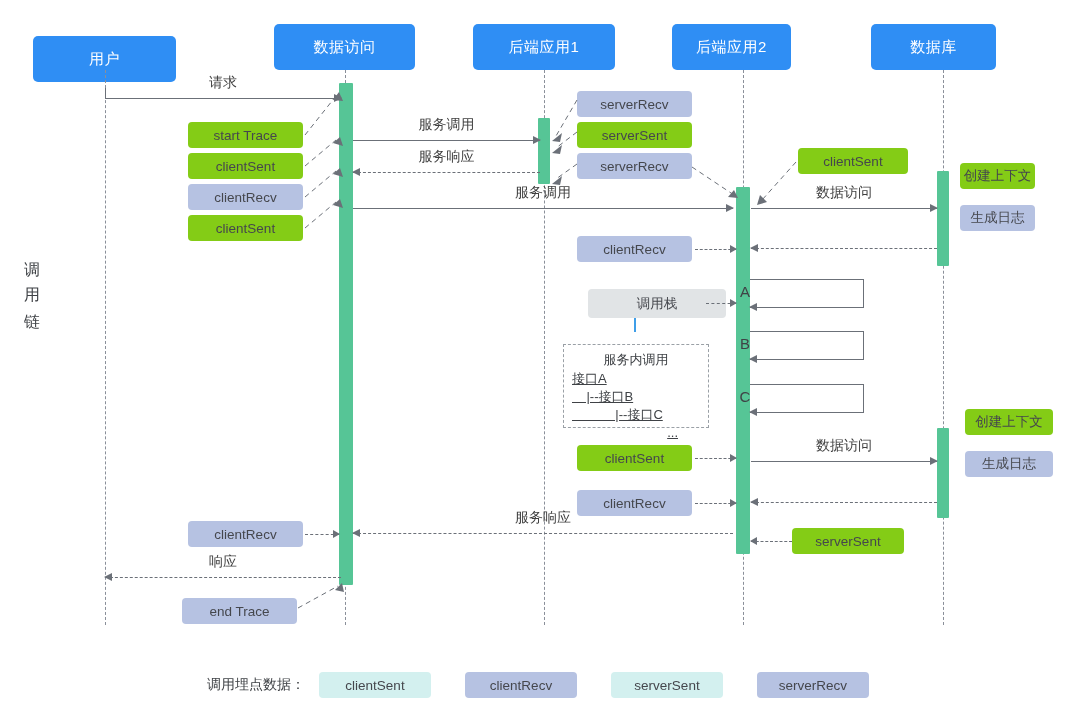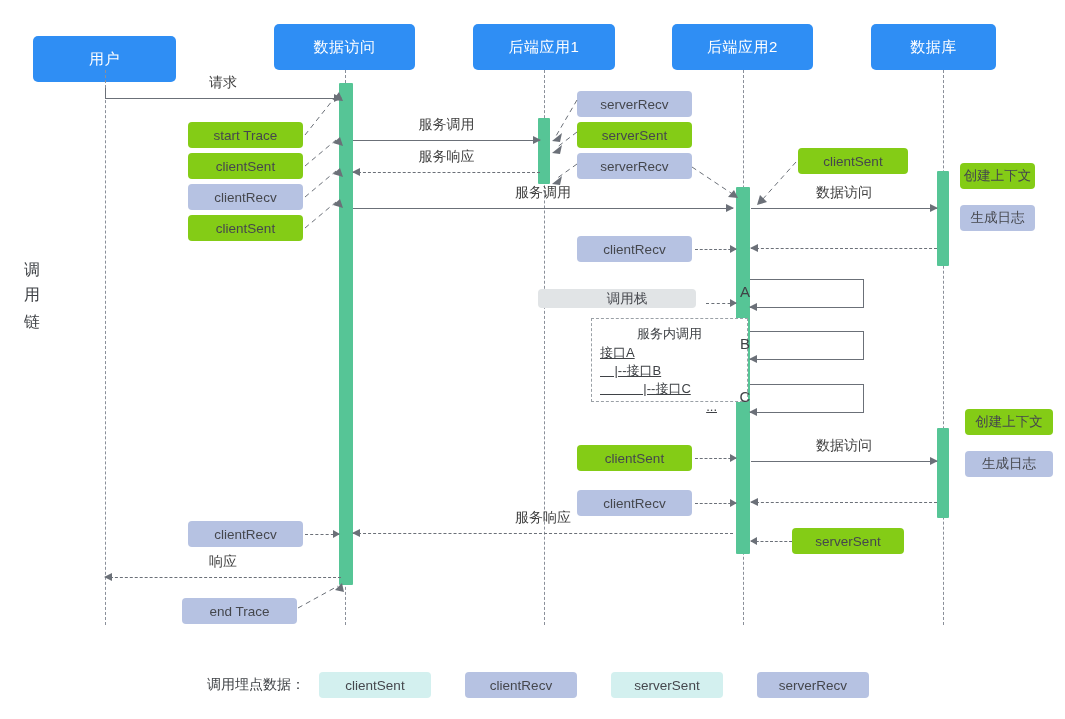--- a/index.html
+++ b/index.html
@@ -141,21 +141,21 @@
 
   <div class="actor" style="left:33px; top:24px; width:143px;margin-top:12px;">
     <span>用户</span>
   </div>
   <div class="actor" style="left:274px; top:24px; width:141px;">
     <span>数据访问</span>
   </div>
   <div class="actor" style="left:473px; top:24px; width:142px;">
     <span>后端应用1</span>
   </div>
-  <div class="actor" style="left:672px; top:24px; width:141px;">
+  <div class="actor" style="left:672px; top:24px; width:119px;">
     <span>后端应用2</span>
   </div>
   <div class="actor" style="left:871px; top:24px; width:125px;">
     <span>数据库</span>
   </div>
 
   <div class="lifeline" style="left:105px; top:70px; height:555px;"></div>
   <div class="lifeline" style="left:345px; top:70px; height:555px;"></div>
   <div class="lifeline" style="left:544px; top:70px; height:555px;"></div>
   <div class="lifeline" style="left:743px; top:70px; height:555px;"></div>
@@ -344,30 +344,30 @@
   <div class="chip lav" style="left:960px; top:205px; width:75px;">
     <span>生成日志</span>
   </div>
   <div class="chip cyan" style="left:965px; top:409px; width:88px;">
     <span>创建上下文</span>
   </div>
   <div class="chip lav" style="left:965px; top:451px; width:88px;">
     <span>生成日志</span>
   </div>
 
-  <div class="chip gray" style="left:538px; top:289px; width:138px; height:19px;padding-left:20px;">
+  <div class="chip gray" style="left:588px; top:289px; width:138px; height:29px;">
     <span>调用栈</span>
   </div>
   <div class="conn" style="left:706px; top:303px; width:30px;">
     <div class="line"></div>
     <div class="head right"></div>
   </div>
   <div class="stack-stem" style="left:634px; top:318px; height:14px;"></div>
 
-  <div class="stackbox" style="left:563px; top:318px; width:157px; height:84px;margin-left:28px;">
+  <div class="stackbox" style="left:563px; top:344px; width:146px; height:84px;">
     <div class="hd">服务内调用</div>
     <div class="ln">接口A</div>
     <div class="ln">    |--接口B</div>
     <div class="ln">            |--接口C</div>
     <div class="ln r">...</div>
   </div>
 
   <div class="seglabel" style="left:736px; top:283px;">A</div>
   <div class="loop" style="left:750px; top:279px; width:114px; height:28px;">
     <div class="top" style="top:0; width:114px;"></div>

